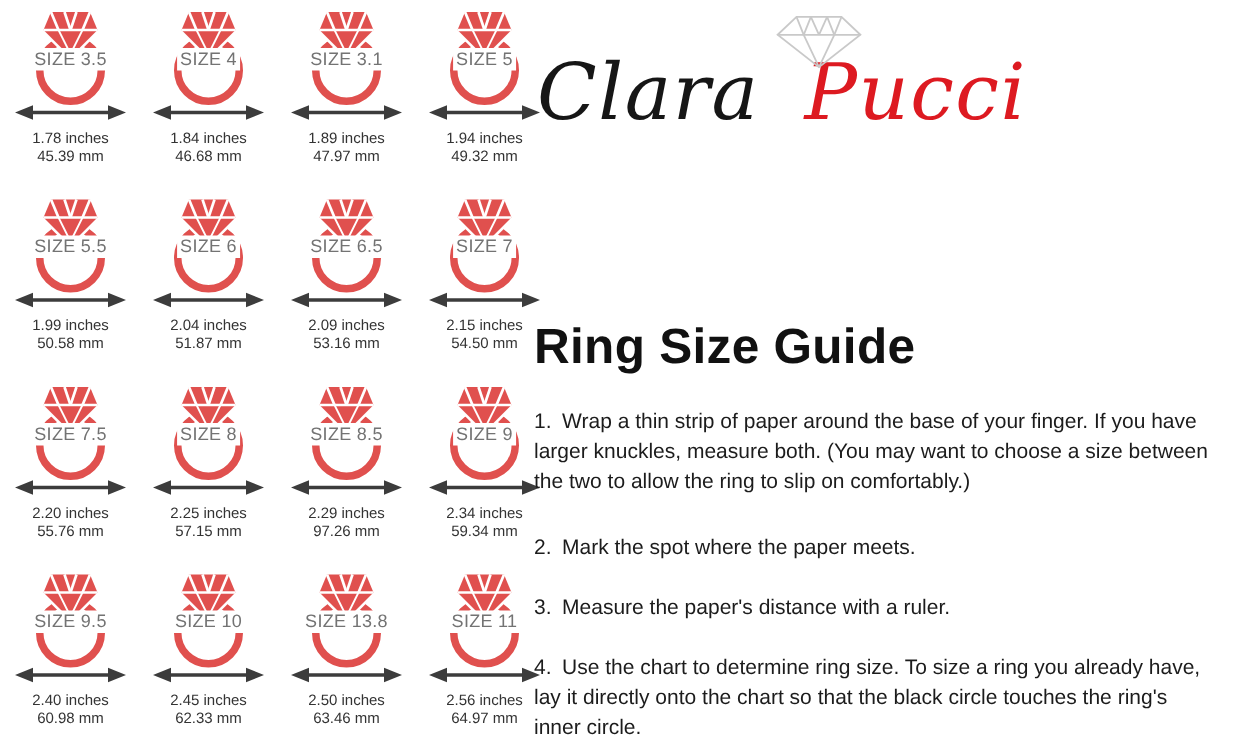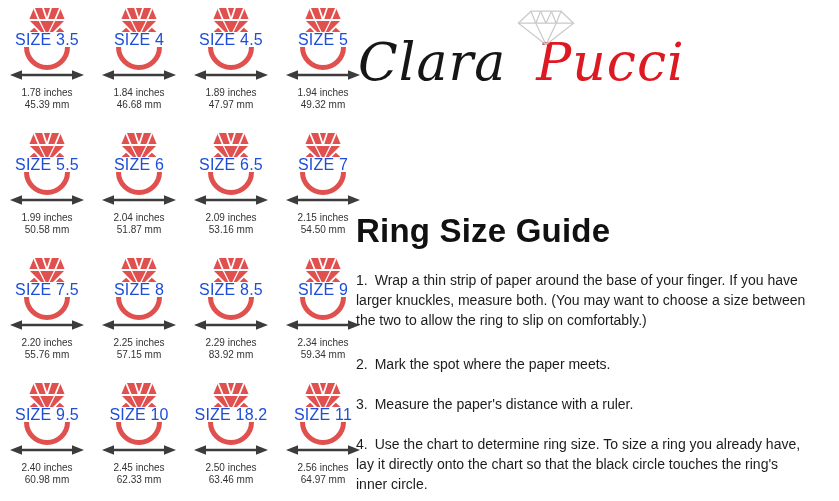--- a/index.html
+++ b/index.html
@@ -24,22 +24,22 @@
   .ring-wrap{position:relative;width:92px;height:84px;}
   svg.ring{display:block;}
   .ring-circle{stroke:var(--ring-red);stroke-width:5;fill:none;}
   .gem-outline{fill:var(--ring-red);stroke:#ffffff;stroke-width:3.5;paint-order:stroke;}
   .gem-line{stroke:#ffffff;stroke-width:1.8;fill:none;stroke-linecap:butt;}
   .gem-line-thin{stroke:#ffffff;stroke-width:1.2;fill:none;}
   .arrow-line{stroke:var(--arrow-dark);stroke-width:2.4;}
   .arrow-head{fill:var(--arrow-dark);}
   .size-label{
     position:absolute;top:32px;left:50%;transform:translateX(-50%);
-    background:#ffffff;padding:0 2px;font-size:16px;line-height:15px;
-    color:#1d4ed8;white-space:nowrap;letter-spacing:.2px;
+    background:#ffffff;padding:0 2px;font-size:12px;line-height:15px;
+    color:#737373;white-space:nowrap;letter-spacing:.2px;
   }
   .meas{margin-top:3px;text-align:center;font-size:10px;line-height:11.5px;color:#333333;}
   
   .logo{position:absolute;left:358px;top:22px;height:90px;white-space:nowrap;}
   .logo-text{
     font-family:"DejaVu Serif", serif;font-style:italic;
     font-size:52px;line-height:80px;letter-spacing:1px;
   }
   .clara{color:var(--brand-black);}
   .pucci{color:var(--brand-red);margin-left:30px;}
@@ -131,21 +131,21 @@
           <path class="gem-line" d="M50,8 L46,20"></path>
           <path class="gem-line-thin" d="M38,20 L46,36"></path>
           <path class="gem-line-thin" d="M54,20 L46,36"></path>
         </g>
         <g>
           <line class="arrow-line" x1="19" y1="75" x2="73" y2="75"></line>
           <polygon class="arrow-head" points="9,75 21,70.2 21,79.8"></polygon>
           <polygon class="arrow-head" points="83,75 71,70.2 71,79.8"></polygon>
         </g>
       </svg>
-      <div class="size-label">SIZE 4.5</div>
+      <div class="size-label">SIZE 3.1</div>
     </div>
     <div class="meas">
       <div>1.89 inches</div>
       <div>47.97 mm</div>
     </div>
   </div>
 
   <div class="cell">
     <div class="ring-wrap">
       <svg class="ring" width="92" height="84" viewBox="0 0 92 84">
@@ -359,21 +359,21 @@
         <g>
           <line class="arrow-line" x1="19" y1="75" x2="73" y2="75"></line>
           <polygon class="arrow-head" points="9,75 21,70.2 21,79.8"></polygon>
           <polygon class="arrow-head" points="83,75 71,70.2 71,79.8"></polygon>
         </g>
       </svg>
       <div class="size-label">SIZE 8.5</div>
     </div>
     <div class="meas">
       <div>2.29 inches</div>
-      <div>83.92 mm</div>
+      <div>97.26 mm</div>
     </div>
   </div>
 
   <div class="cell">
     <div class="ring-wrap">
       <svg class="ring" width="92" height="84" viewBox="0 0 92 84">
         <circle class="ring-circle" cx="46" cy="47" r="20.5"></circle>
         <g>
           <path class="gem-outline" d="M33,8 L59,8 L64,20 L46,38 L28,20 Z"></path>
           <path class="gem-line" d="M28,20 L64,20"></path>
@@ -467,21 +467,21 @@
           <path class="gem-line" d="M50,8 L46,20"></path>
           <path class="gem-line-thin" d="M38,20 L46,36"></path>
           <path class="gem-line-thin" d="M54,20 L46,36"></path>
         </g>
         <g>
           <line class="arrow-line" x1="19" y1="75" x2="73" y2="75"></line>
           <polygon class="arrow-head" points="9,75 21,70.2 21,79.8"></polygon>
           <polygon class="arrow-head" points="83,75 71,70.2 71,79.8"></polygon>
         </g>
       </svg>
-      <div class="size-label">SIZE 18.2</div>
+      <div class="size-label">SIZE 13.8</div>
     </div>
     <div class="meas">
       <div>2.50 inches</div>
       <div>63.46 mm</div>
     </div>
   </div>
 
   <div class="cell">
     <div class="ring-wrap">
       <svg class="ring" width="92" height="84" viewBox="0 0 92 84">

